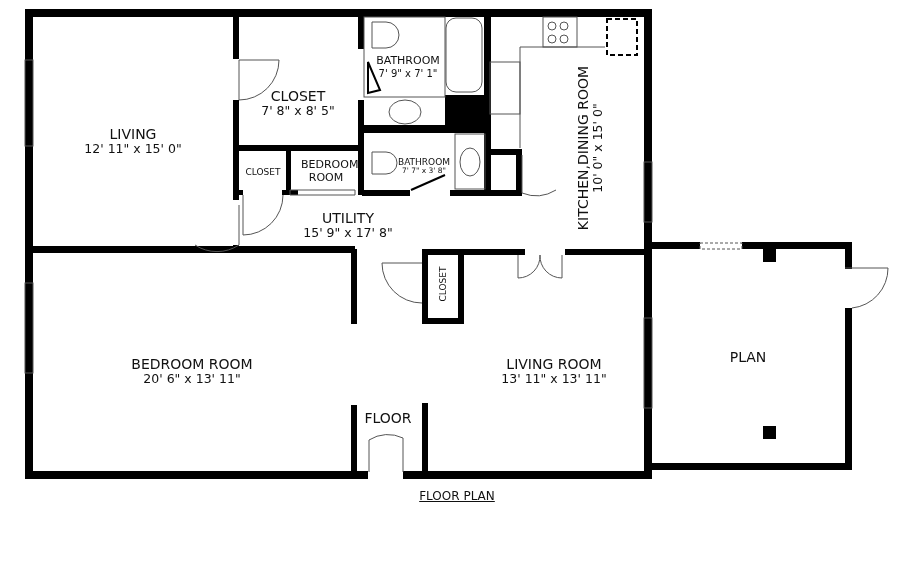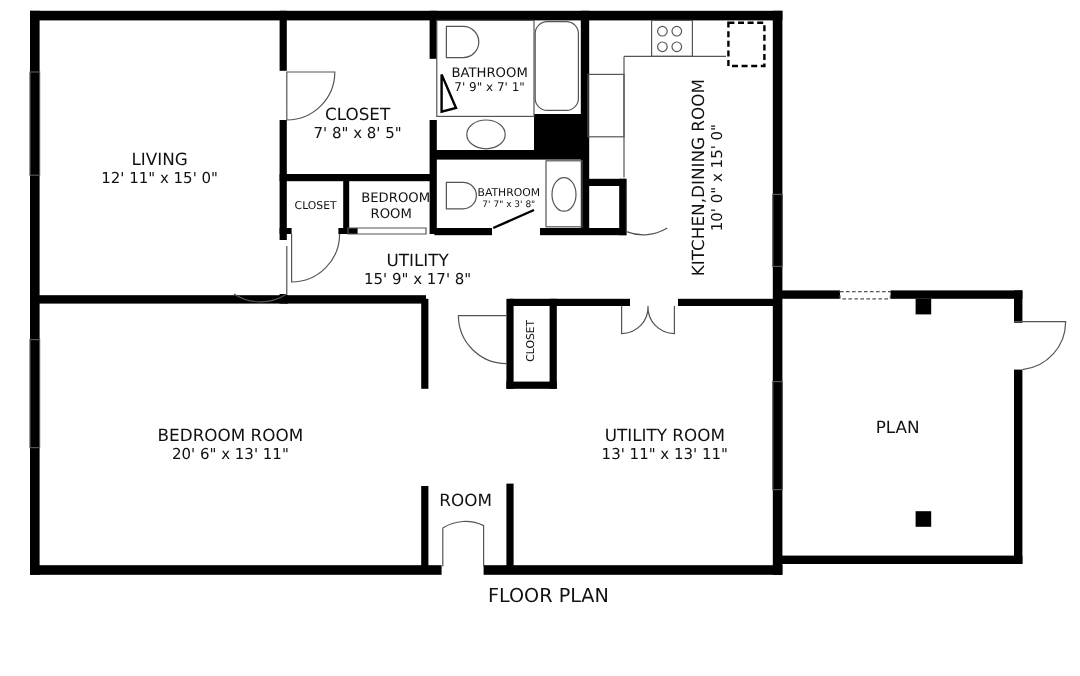--- a/index.html
+++ b/index.html
@@ -5,21 +5,21 @@
   html, body { margin: 0; padding: 0; background: #ffffff; }
   body { width: 900px; height: 563px; position: relative; overflow: hidden; font-family: "DejaVu Sans", sans-serif; }
   svg { position: absolute; left: 0; top: 0; }
   .lbl { position: absolute; text-align: center; color: #111; line-height: 1.15; white-space: nowrap; transform: translate(-50%, -50%); }
   .lbl .n { font-size: 14px; display: block; }
   .lbl .d { font-size: 12.5px; display: block; }
   .sm .n { font-size: 11px; }
   .xs .n { font-size: 9px; }
   .xs .d { font-size: 7.5px; }
   .vert { transform: translate(-50%, -50%) rotate(-90deg); }
-  .title { position: absolute; left: 457px; top: 496px; transform: translate(-50%, -50%); font-size: 16px; color: #111; }
+  .title { position: absolute; left: 457px; top: 496px; transform: translate(-50%, -50%); font-size: 12px; color: #111; text-decoration: underline; }
 </style>
 </head>
 <body>
 
 <svg width="900" height="563" viewBox="0 0 900 563">
   <g fill="#000">
 
     <rect x="25" y="9" width="627" height="8"></rect>
     <rect x="25" y="9" width="8" height="470"></rect>
     <rect x="25" y="471" width="627" height="8"></rect>
@@ -143,23 +143,23 @@
   <span class="d">15' 9" x 17' 8"</span>
 </div>
 <div class="lbl xs vert" style="left:443px;top:284px">
   <span class="n">CLOSET</span>
 </div>
 <div class="lbl" style="left:192px;top:371px">
   <span class="n">BEDROOM ROOM</span>
   <span class="d">20' 6" x 13' 11"</span>
 </div>
 <div class="lbl" style="left:554px;top:371px">
-  <span class="n">UTILITY ROOM</span>
+  <span class="n">LIVING ROOM</span>
   <span class="d">13' 11" x 13' 11"</span>
 </div>
 <div class="lbl" style="left:388px;top:418px">
-  <span class="n">ROOM</span>
+  <span class="n">FLOOR</span>
 </div>
 <div class="lbl" style="left:748px;top:357px">
   <span class="n">PLAN</span>
 </div>
 
 <div class="title">FLOOR PLAN</div>
 
 </body></html>

